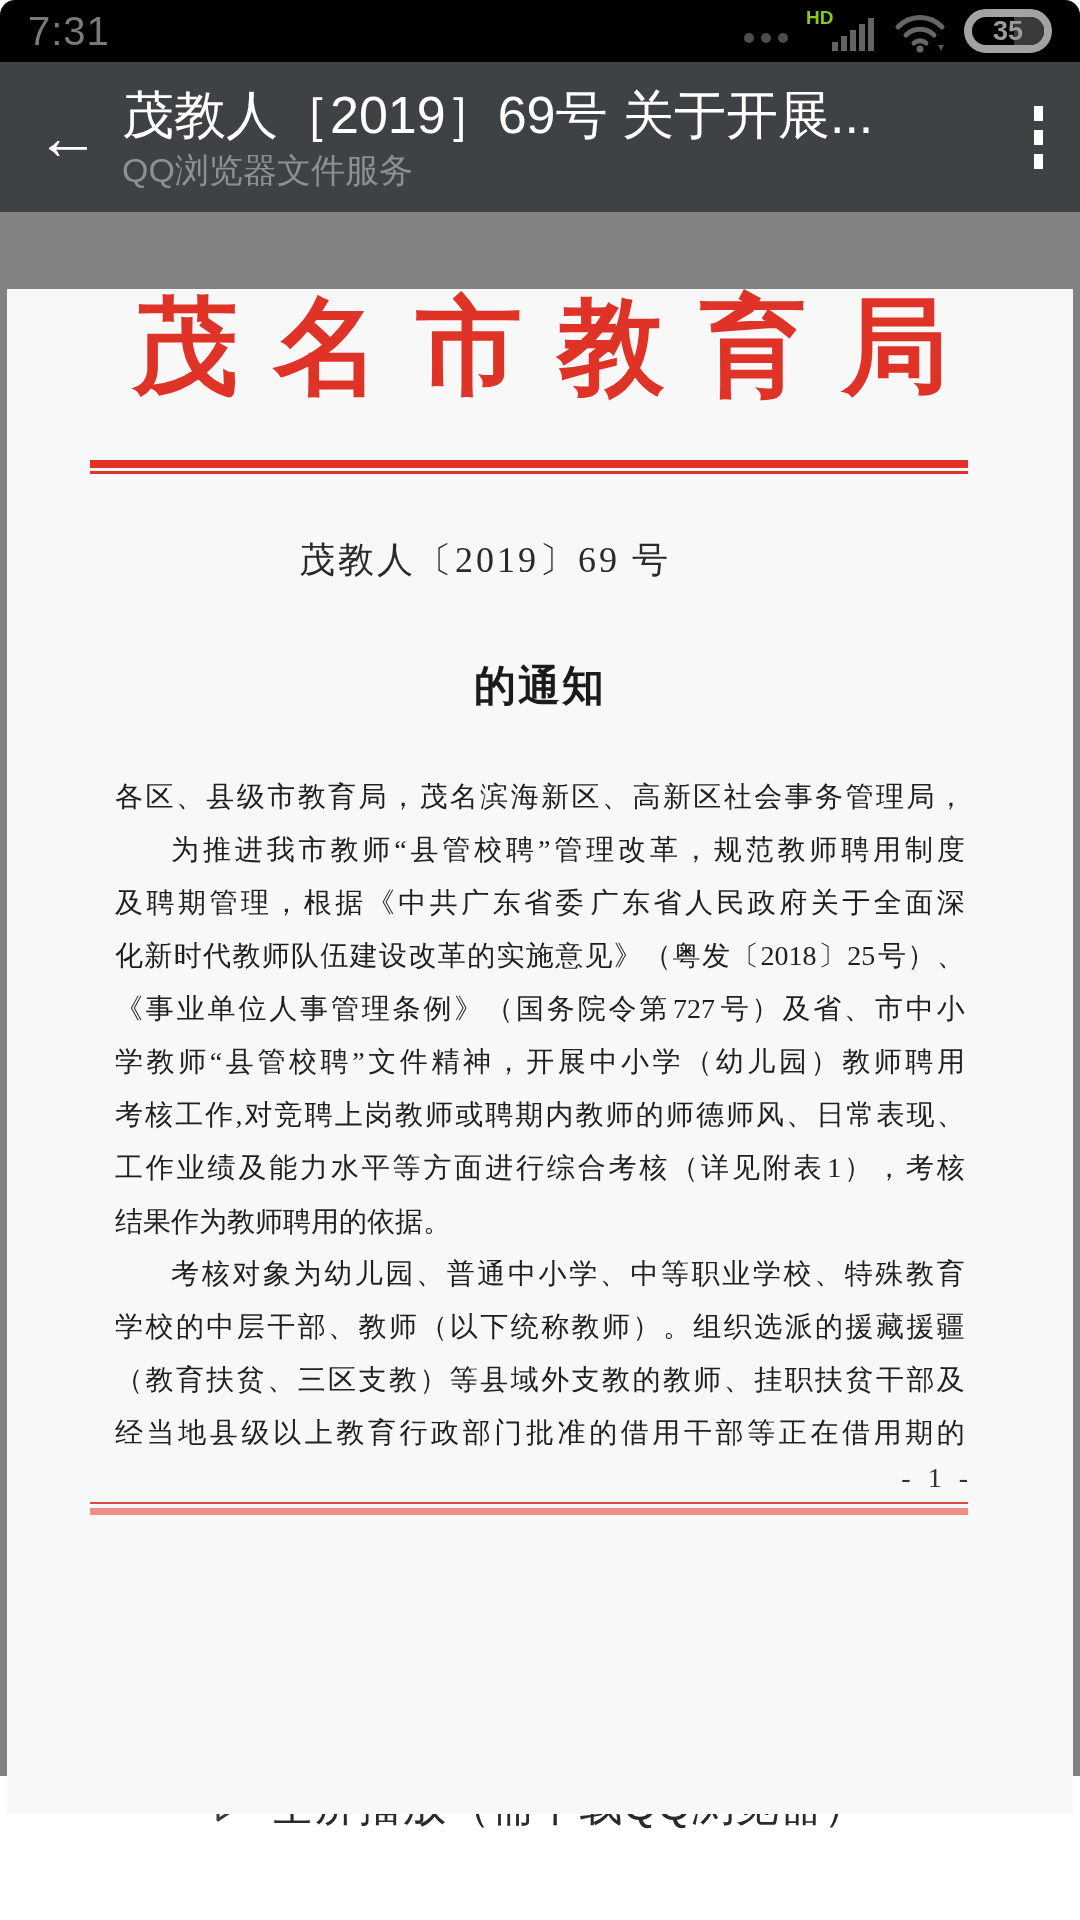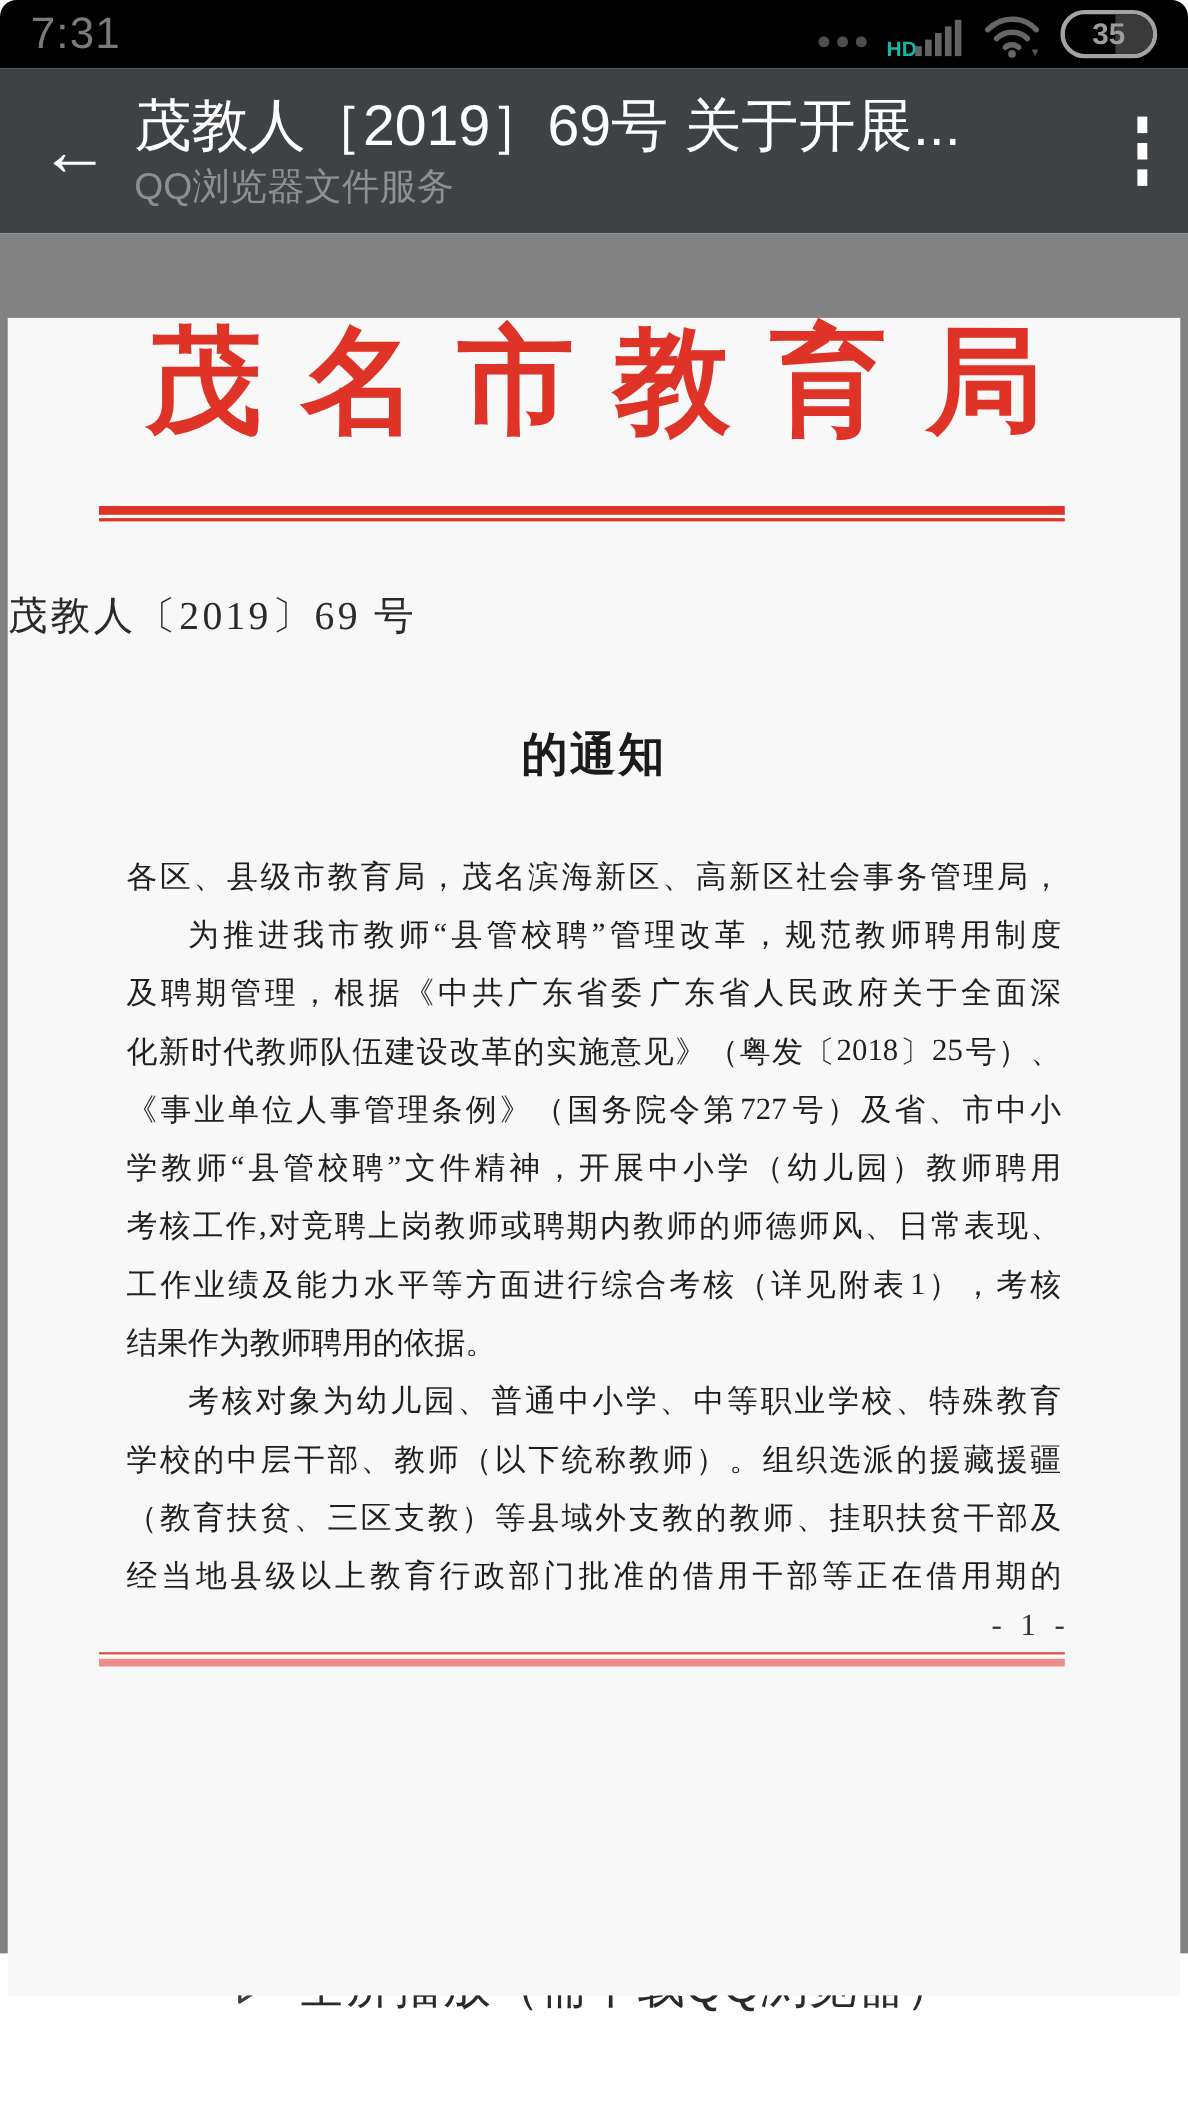--- a/index.html
+++ b/index.html
@@ -8,25 +8,25 @@
             font-family:"Liberation Sans","DejaVu Sans",sans-serif;border-radius:15px; }
 
   
   .status-bar { height:62px; background:#000; display:flex; align-items:center;
                 justify-content:space-between; padding:0 28px; }
   .sb-time { color:#7a7a7a; font-size:40px; letter-spacing:1px; }
   .sb-right { display:flex; align-items:center; gap:18px; }
   .sb-dots { display:flex; gap:7px; align-items:flex-end; padding-top:14px; }
   .sb-dots i { width:10px; height:10px; border-radius:50%; background:#4d4d4d; }
   .sb-signal { position:relative; width:70px; height:48px; }
-  .sb-hd { position:absolute; top:0; left:0; font-size:19px; font-weight:bold; color:#14b8a6;margin-top:28px; }
+  .sb-hd { position:absolute; top:0; left:0; font-size:19px; font-weight:bold; color:#84cc16; }
   .sb-bars { position:absolute; right:2px; bottom:4px; display:flex; align-items:flex-end; gap:3px; }
   .sb-bars i { width:6px; background:#646464; display:block; }
   .sb-wifi { padding-top:6px; }
-  .sb-batt { position:relative; width:88px; height:44px; border:4px solid #a3a3a3; border-radius:22px;
+  .sb-batt { position:relative; width:88px; height:44px; border:8px solid #a3a3a3; border-radius:22px;
              display:flex; align-items:center; justify-content:center; overflow:hidden; }
   .sb-batt .fill { position:absolute; top:0; bottom:0; right:0; width:42%; background:#3a3a3a; }
   .sb-batt .lvl { position:relative; z-index:1; color:#9c9c9c; font-size:27px; font-weight:bold; }
 
   
   .app-header { height:150px; background:#3f4245; display:flex; align-items:center; padding:0 20px; }
   .back-btn { width:96px; color:#fff; font-size:64px; line-height:64px; text-align:center; }
   .hd-titles { flex:1; overflow:hidden; padding-left:6px; }
   .hd-title { color:#fff; font-size:52px; line-height:64px; white-space:nowrap; overflow:hidden; }
   .hd-sub { color:#8d9093; font-size:34px; line-height:42px; margin-top:2px; white-space:nowrap; }
@@ -35,21 +35,21 @@
 
   
   .viewer { height:1564px; background:#828282; padding:7px 7px 0; }
   .page { position:relative; width:1066px; height:1525px; background:#f8f8f9;
           font-family:"Liberation Serif","DejaVu Serif",serif; }
   .org-name { margin:70px auto 0; width:816px; display:flex; justify-content:space-between;
               color:#df3327; font-size:106px; line-height:1.12; font-weight:bold; }
   .rline { margin-left:83px; width:878px; background:#df3327; }
   .rline.thick { height:8px; margin-top:52px; }
   .rline.thin  { height:3px; margin-top:3px; }
-  .doc-number { margin-top:62px; padding-right:110px; text-align:left;
+  .doc-number { margin-top:62px; padding-right:110px; text-align:center;
                 font-size:36px; letter-spacing:3px; color:#2a2a2a; }
   .doc-title { margin-top:70px; text-align:center; font-weight:bold; font-size:42px;
                letter-spacing:2px; line-height:62px; color:#1b1b1b;
                font-family:"Liberation Sans","DejaVu Sans",sans-serif; }
   .doc-body { margin-top:54px; padding:0 108px; font-size:28px; color:#1f1f1f; }
   .bline { height:53px; display:flex; justify-content:space-between; align-items:center; }
   .bline.indent { padding-left:56px; }
   .lline { height:53px; line-height:53px; text-align:left; }
   .heading { height:53px; line-height:53px; text-indent:56px; font-weight:bold; font-size:31px;
              color:#111; font-family:"Liberation Sans","DejaVu Sans",sans-serif; }

